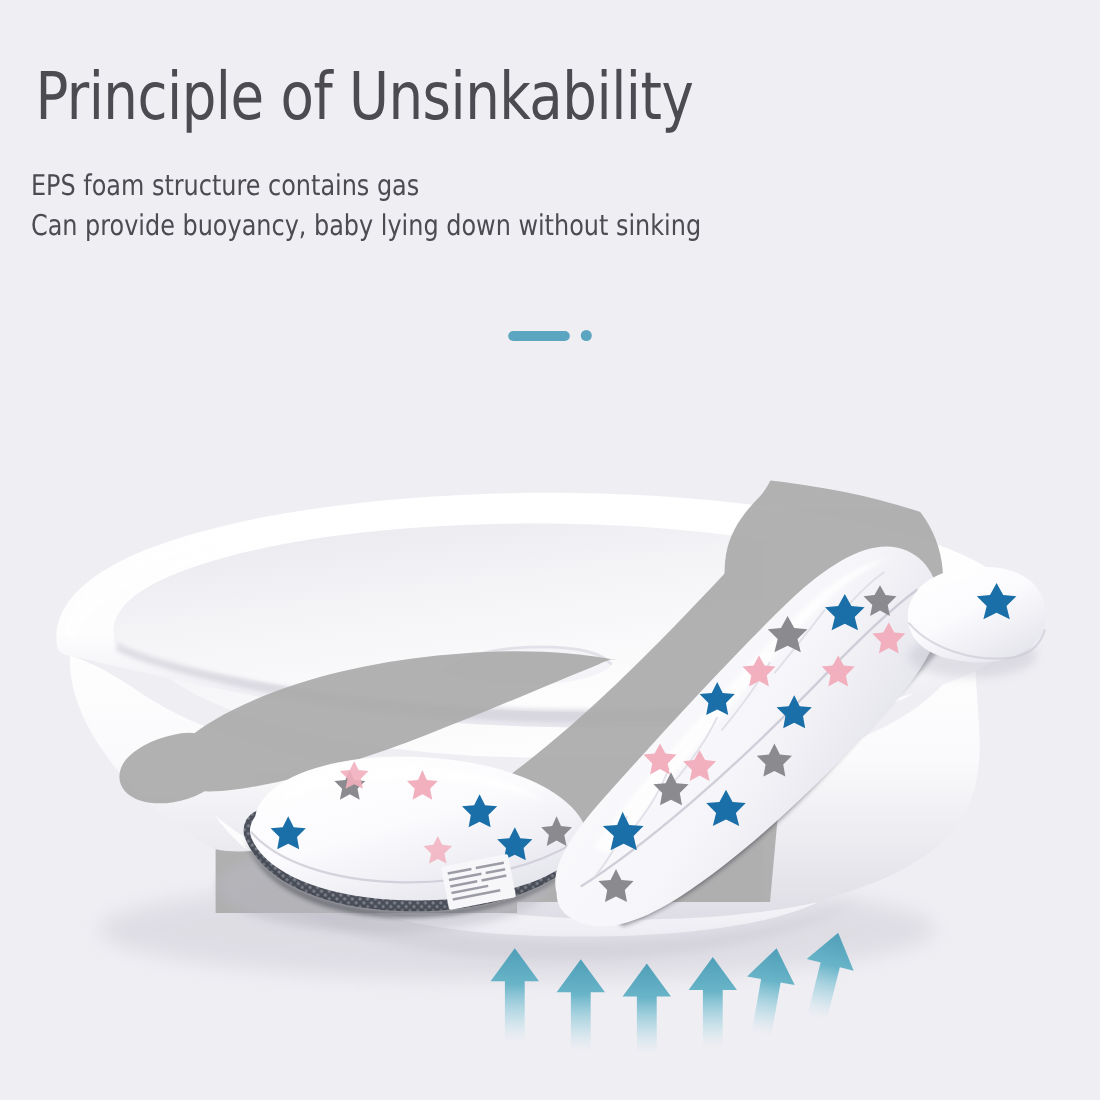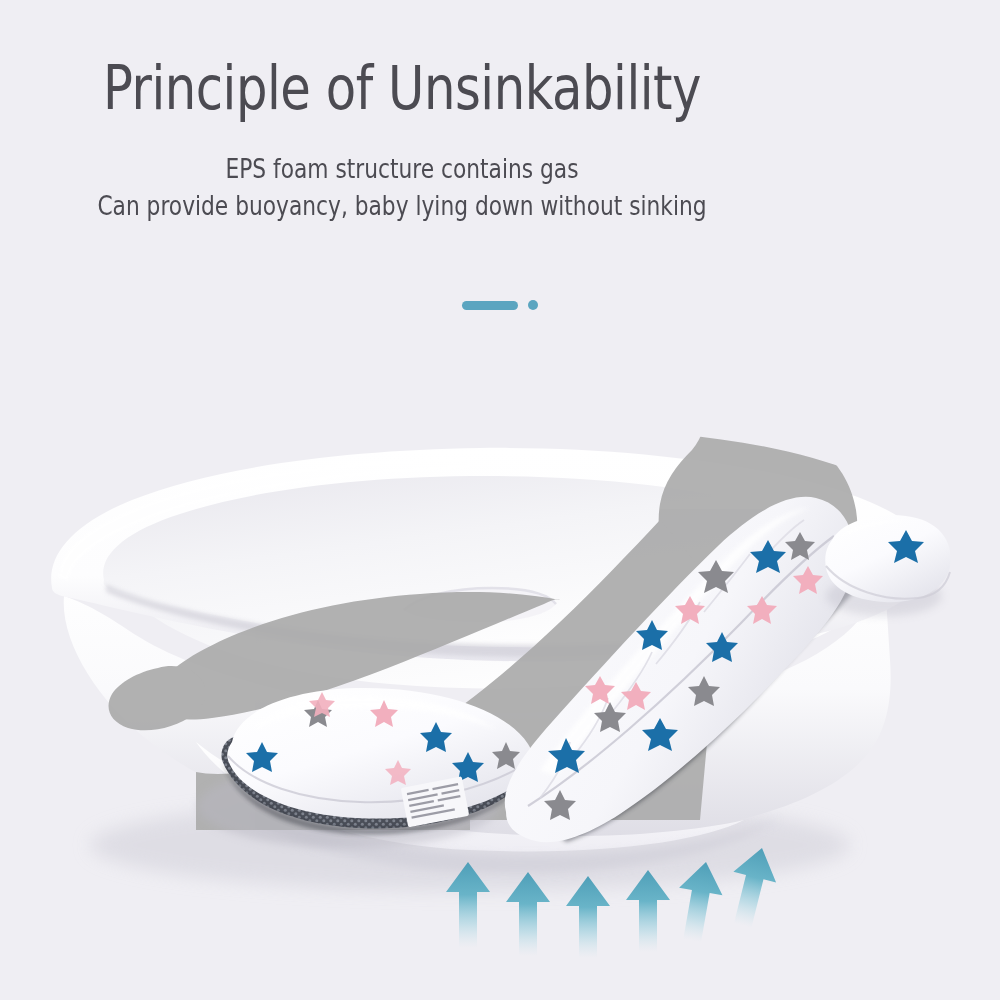--- a/index.html
+++ b/index.html
@@ -19,21 +19,20 @@
     height: 1000px;
     background: #efeef3;
   }
 
   
   #header {
     position: absolute;
     top: 0;
     left: 0;
     width: 804px;
-    text-align: center;
   }
   #title {
     margin: 0;
     padding-top: 58px;
     font-size: 60px;
     line-height: 1.0;
     font-weight: 400;
     letter-spacing: -0.5px;
     color: #4c4b52;
     font-family: "DejaVu Sans Condensed", "Liberation Sans", sans-serif;

